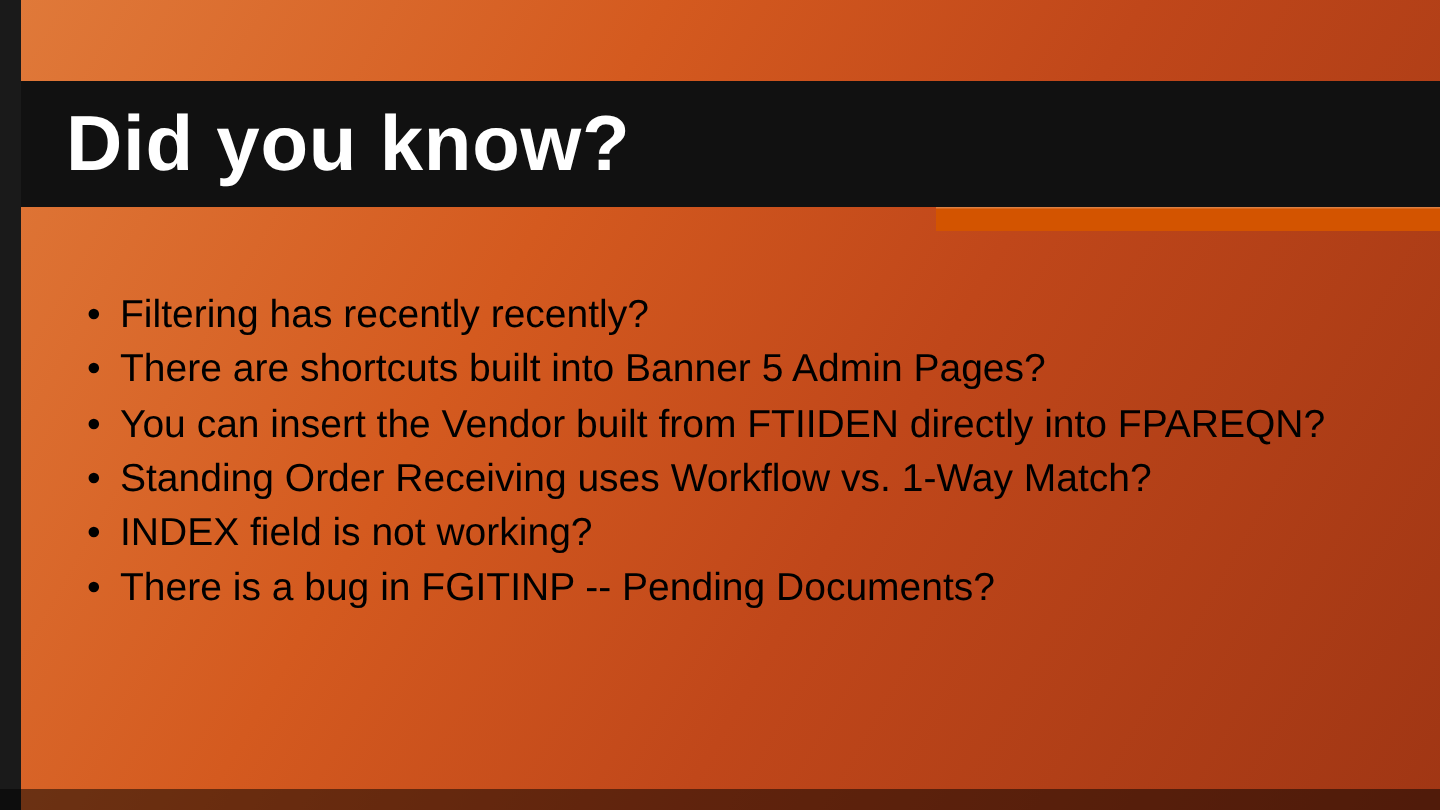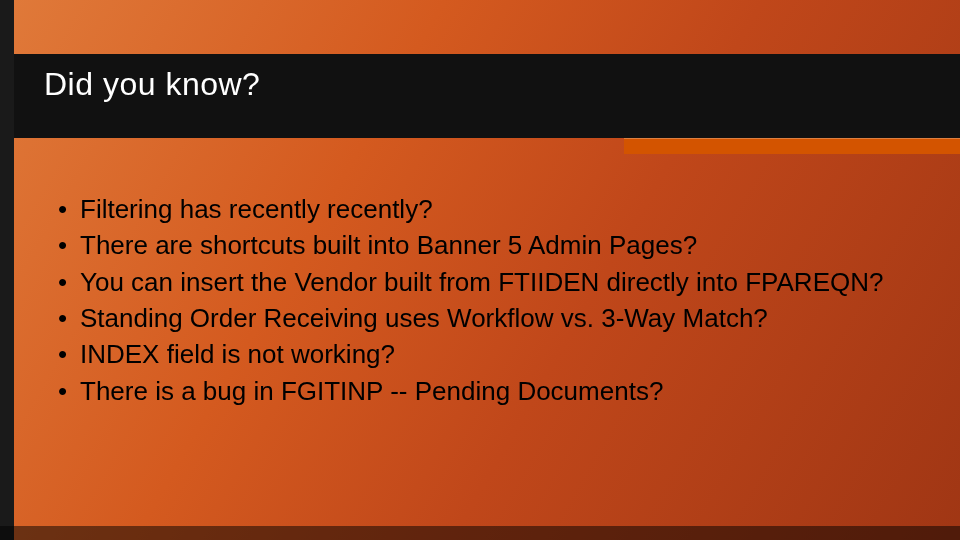--- a/index.html
+++ b/index.html
@@ -26,22 +26,22 @@
   
   .title-band {
     position: absolute;
     left: 14px; top: 54px;
     width: 946px; height: 84px;
     background: #111111;
   }
   .title-text {
     position: absolute;
     left: 44px; top: 66px;
-    font-size: 32px;
-    font-weight: 400;
+    font-size: 52px;
+    font-weight: 700;
     color: #ffffff;
     letter-spacing: 0.5px;
   }
   
   .accent-bar {
     position: absolute;
     left: 624px; top: 138px;
     width: 336px; height: 16px;
     background: #d35400;
     border-top: 1px solid rgba(255,255,255,0.25);
@@ -86,21 +86,21 @@
   <div class="bullet-item">
     <span class="bullet-dot">•</span>
     <span class="bullet-text">There are shortcuts built into Banner 5 Admin Pages?</span>
   </div>
   <div class="bullet-item">
     <span class="bullet-dot">•</span>
     <span class="bullet-text">You can insert the Vendor built from FTIIDEN directly into FPAREQN?</span>
   </div>
   <div class="bullet-item">
     <span class="bullet-dot">•</span>
-    <span class="bullet-text">Standing Order Receiving uses Workflow vs. 3-Way Match?</span>
+    <span class="bullet-text">Standing Order Receiving uses Workflow vs. 1-Way Match?</span>
   </div>
   <div class="bullet-item">
     <span class="bullet-dot">•</span>
     <span class="bullet-text">INDEX field is not working?</span>
   </div>
   <div class="bullet-item">
     <span class="bullet-dot">•</span>
     <span class="bullet-text">There is a bug in FGITINP -- Pending Documents?</span>
   </div>
 </div>

